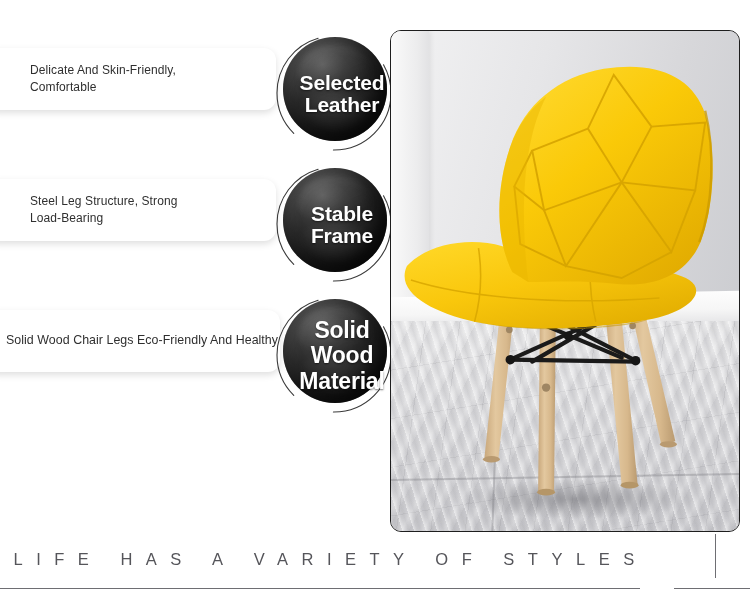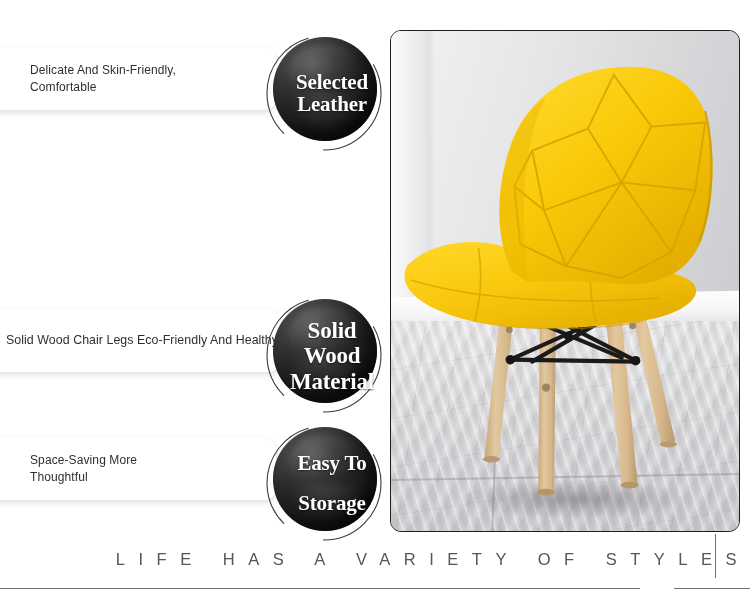--- a/index.html
+++ b/index.html
@@ -74,25 +74,24 @@
   }
   .feature-text.small {
     font-size: 12.4px;
     letter-spacing: 0.05px;
     white-space: nowrap;
   }
 
   
   .badge-wrap {
     position: absolute;
-    left: 262px;
+    left: 272px;
     top: 0;
     width: 128px;
     height: 128px;
-    font-family: Liberation Serif, serif;
   }
 
   
   .badge-ring {
     position: absolute;
     left: 2px;
     top: 3px;
     width: 120px;
     height: 120px;
     overflow: visible;
@@ -255,21 +254,21 @@
     left: 0;
     top: 532px;
     width: 750px;
     height: 81px;
   }
   .tagline {
     position: absolute;
     left: 0;
     top: 18px;
     width: 750px;
-    text-align: right;
+    text-align: left;
     color: #55555a;
     font-size: 16.5px;
     font-weight: 400;
     letter-spacing: 13.5px;
     text-indent: 13.5px;
     font-family: "Liberation Sans", sans-serif;
   }
   .rule {
     position: absolute;
     left: 0;
@@ -310,50 +309,50 @@
       <div class="badge-wrap">
         <svg class="badge-ring" viewBox="0 0 120 120">
           <circle cx="60" cy="60" r="57" stroke-dasharray="120 44 118 76" stroke-dashoffset="30"></circle>
         </svg>
         <div class="badge-disc"></div>
         <div class="badge-label sz2">Selected
 Leather</div>
       </div>
     </div>
 
+    <div class="feature-row r1">
+      <div class="feature-card">
+        <div class="feature-text">Steel Leg Structure, Strong
+Load-Bearing</div>
+      </div>
+      <div class="badge-wrap">
+        <svg class="badge-ring" viewBox="0 0 120 120">
+          <circle cx="60" cy="60" r="57" stroke-dasharray="120 44 118 76" stroke-dashoffset="30"></circle>
+        </svg>
+        <div class="badge-disc"></div>
+        <div class="badge-label sz2">Stable
+Frame</div>
+      </div>
+    </div>
 
     <div class="feature-row r2">
       <div class="feature-card wide">
         <div class="feature-text small">Solid Wood Chair Legs Eco-Friendly And Healthy</div>
       </div>
       <div class="badge-wrap">
         <svg class="badge-ring" viewBox="0 0 120 120">
           <circle cx="60" cy="60" r="57" stroke-dasharray="120 44 118 76" stroke-dashoffset="30"></circle>
         </svg>
         <div class="badge-disc"></div>
         <div class="badge-label sz3">Solid
 Wood
 Material</div>
       </div>
     </div>
 
-    <div class="feature-row r3">
-      <div class="feature-card">
-        <div class="feature-text">Space-Saving More
-Thoughtful</div>
-      </div>
-      <div class="badge-wrap">
-        <svg class="badge-ring" viewBox="0 0 120 120">
-          <circle cx="60" cy="60" r="57" stroke-dasharray="120 44 118 76" stroke-dashoffset="30"></circle>
-        </svg>
-        <div class="badge-disc"></div>
-        <div class="badge-label sz2w">Easy To
-Storage</div>
-      </div>
-    </div>
 
   </div>
 
   <div class="photo">
     <div class="wall"></div>
     <div class="wall-left-panel"></div>
     <div class="baseboard"></div>
     <div class="floor">
       <div class="floor-tileline"></div>
       <div class="floor-tileline v"></div>

